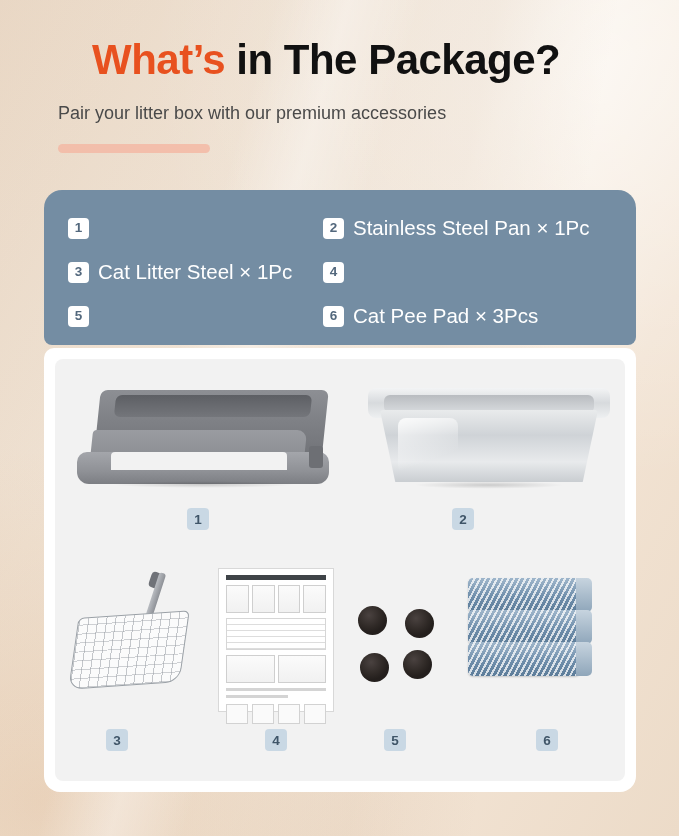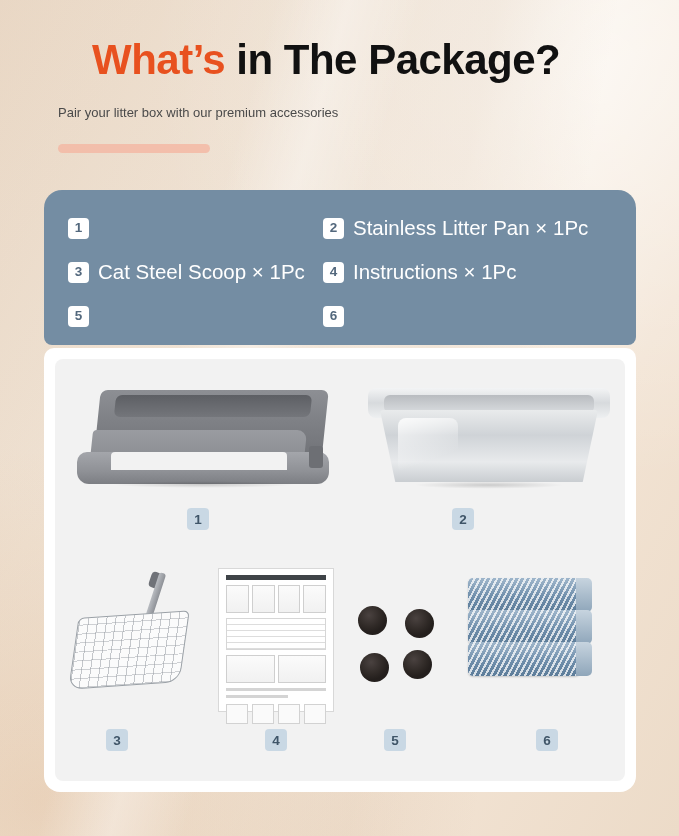--- a/index.html
+++ b/index.html
@@ -51,21 +51,21 @@
     margin-left: 36px;
   }
   .title .accent {
     color: #e8511f;
   }
   .subtitle {
     position: absolute;
     left: 58px;
     top: 98px;
     width: 470px;
-    font-size: 13px;
+    font-size: 18px;
     line-height: 30px;
     color: #4a4a4a;
   }
   .subtitle-underline {
     position: absolute;
     left: 58px;
     top: 144px;
     width: 152px;
     height: 9px;
     border-radius: 5px;
@@ -441,39 +441,39 @@
   <div class="subtitle">Pair your litter box with our premium accessories</div>
   <div class="subtitle-underline"></div>
 
   <div class="list-panel">
     <div class="list-row">
       <div class="list-item col1">
         <span class="num-badge">1</span>
       </div>
       <div class="list-item">
         <span class="num-badge">2</span>
-        <span>Stainless Litter Pan × 1Pc</span>
+        <span>Stainless Steel Pan × 1Pc</span>
       </div>
     </div>
     <div class="list-row">
       <div class="list-item col1">
         <span class="num-badge">3</span>
-        <span>Cat Steel Scoop × 1Pc</span>
+        <span>Cat Litter Steel × 1Pc</span>
       </div>
       <div class="list-item">
         <span class="num-badge">4</span>
-        <span>Instructions × 1Pc</span>
       </div>
     </div>
     <div class="list-row">
       <div class="list-item col1">
         <span class="num-badge">5</span>
       </div>
       <div class="list-item">
         <span class="num-badge">6</span>
+        <span>Cat Pee Pad × 3Pcs</span>
       </div>
     </div>
   </div>
 
   <div class="product-panel">
     <div class="inner-panel"></div>
   </div>
 
   <div class="lid">
     <div class="body"></div>

